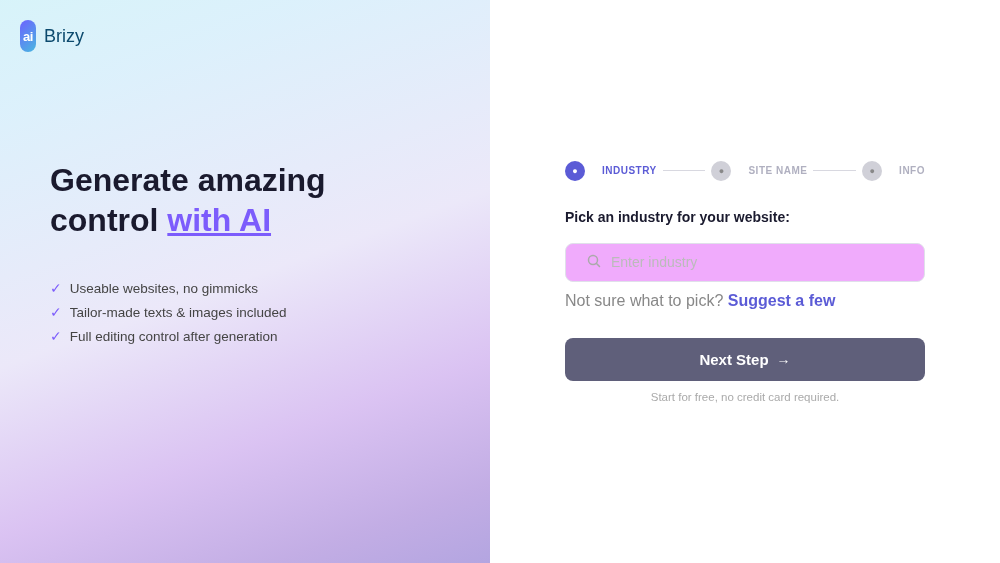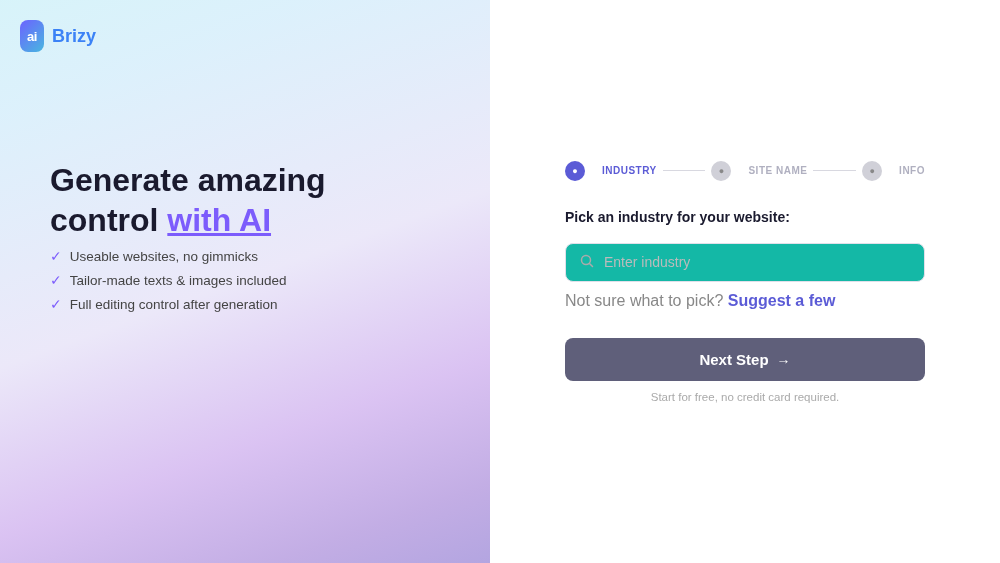--- a/index.html
+++ b/index.html
@@ -42,52 +42,52 @@
     .logo {
       position: absolute;
       top: 20px;
       left: 20px;
       display: flex;
       align-items: center;
       gap: 8px;
       z-index: 10;
     }
     .logo-icon {
-      width: 24px;
+      width: 16px;
       height: 32px;
       background: linear-gradient(135deg, #6c63ff, #48b7e0);
       border-radius: 8px;
       display: flex;
       align-items: center;
       justify-content: center;
       color: white;
       font-size: 13px;
       font-weight: bold;
       letter-spacing: -0.5px;
     }
     .logo-text {
       font-size: 18px;
-      font-weight: 700;
-      color: #3b82f6;
+      font-weight: 400;
+      color: #0c4a6e;
     }
 
     
     .hero-content {
       position: absolute;
       left: 50px;
       top: 160px;
       z-index: 10;
       max-width: 340px;
     }
     .hero-title {
       font-size: 32px;
       font-weight: 800;
       color: #1a1a2e;
       line-height: 1.25;
-      margin-bottom: 8px;
+      margin-bottom: 40px;
     }
     .hero-title .highlight {
       color: #7c5cfc;
       text-decoration: underline;
       text-decoration-color: #7c5cfc;
       text-align: center;
     }
     .hero-features {
       list-style: none;
       display: flex;
@@ -181,23 +181,23 @@
       color: #1a1a2e;
       margin-bottom: 18px;
     }
 
     
     .search-box {
       display: flex;
       align-items: center;
       border: 1.5px solid #e0e0ea;
       border-radius: 8px;
-      padding: 10px 14px;
+      padding: 10px 21px;
       gap: 10px;
-      background: #14b8a6;
+      background: #f0abfc;
       margin-bottom: 10px;
     }
     .search-icon-wrap {
       color: #aaa;
       font-size: 14px;
       flex-shrink: 0;
     }
     .search-input {
       border: none;
       outline: none;

